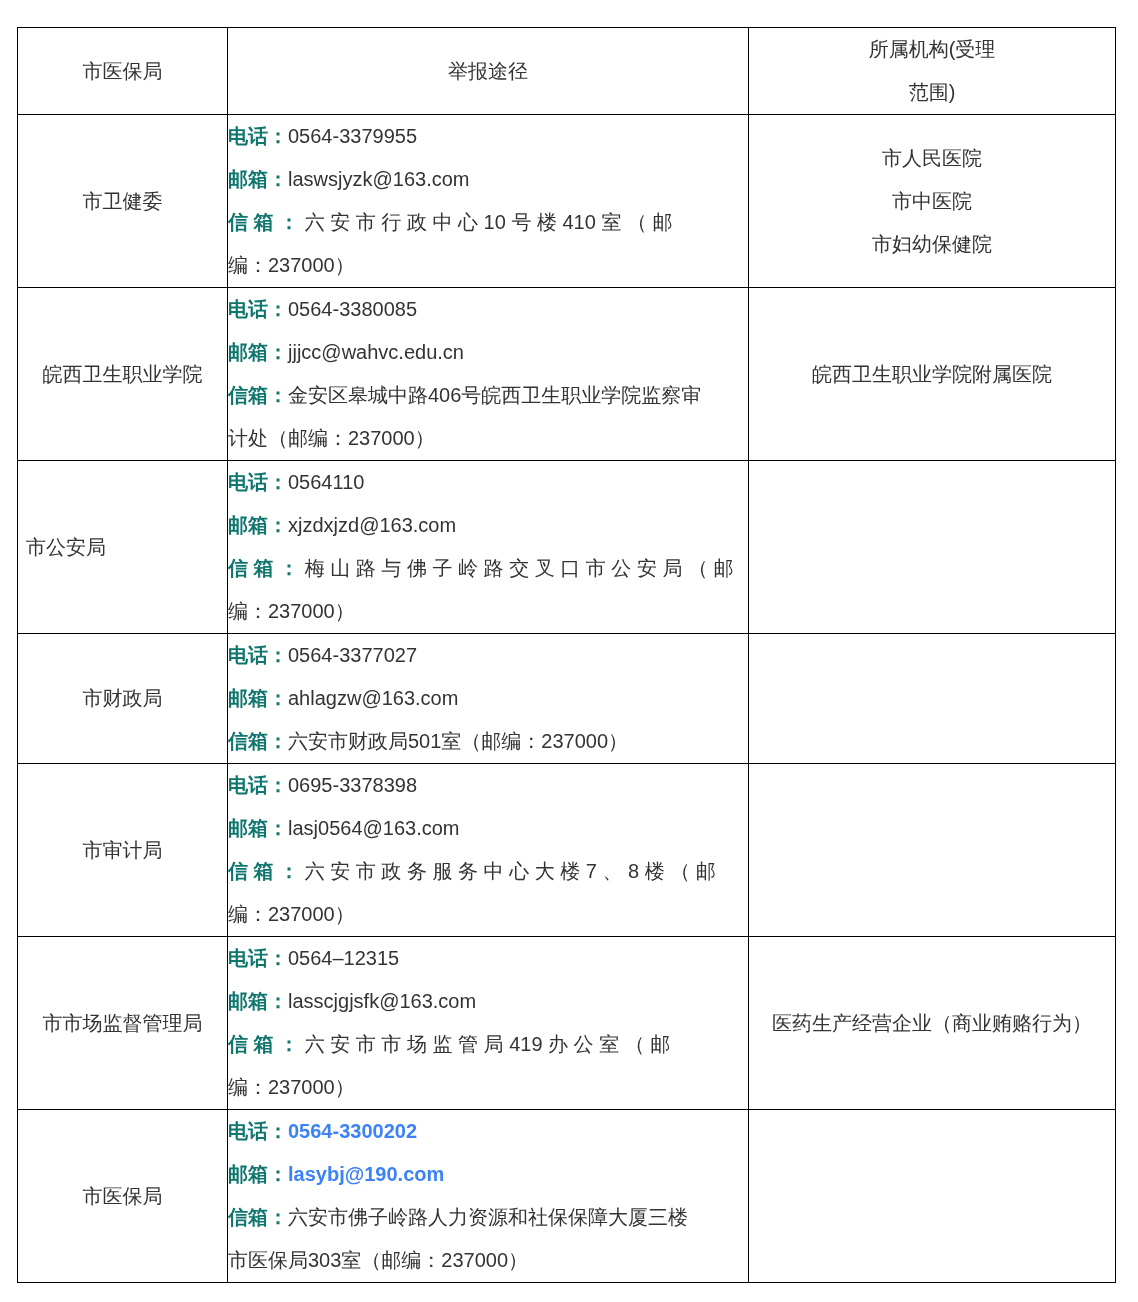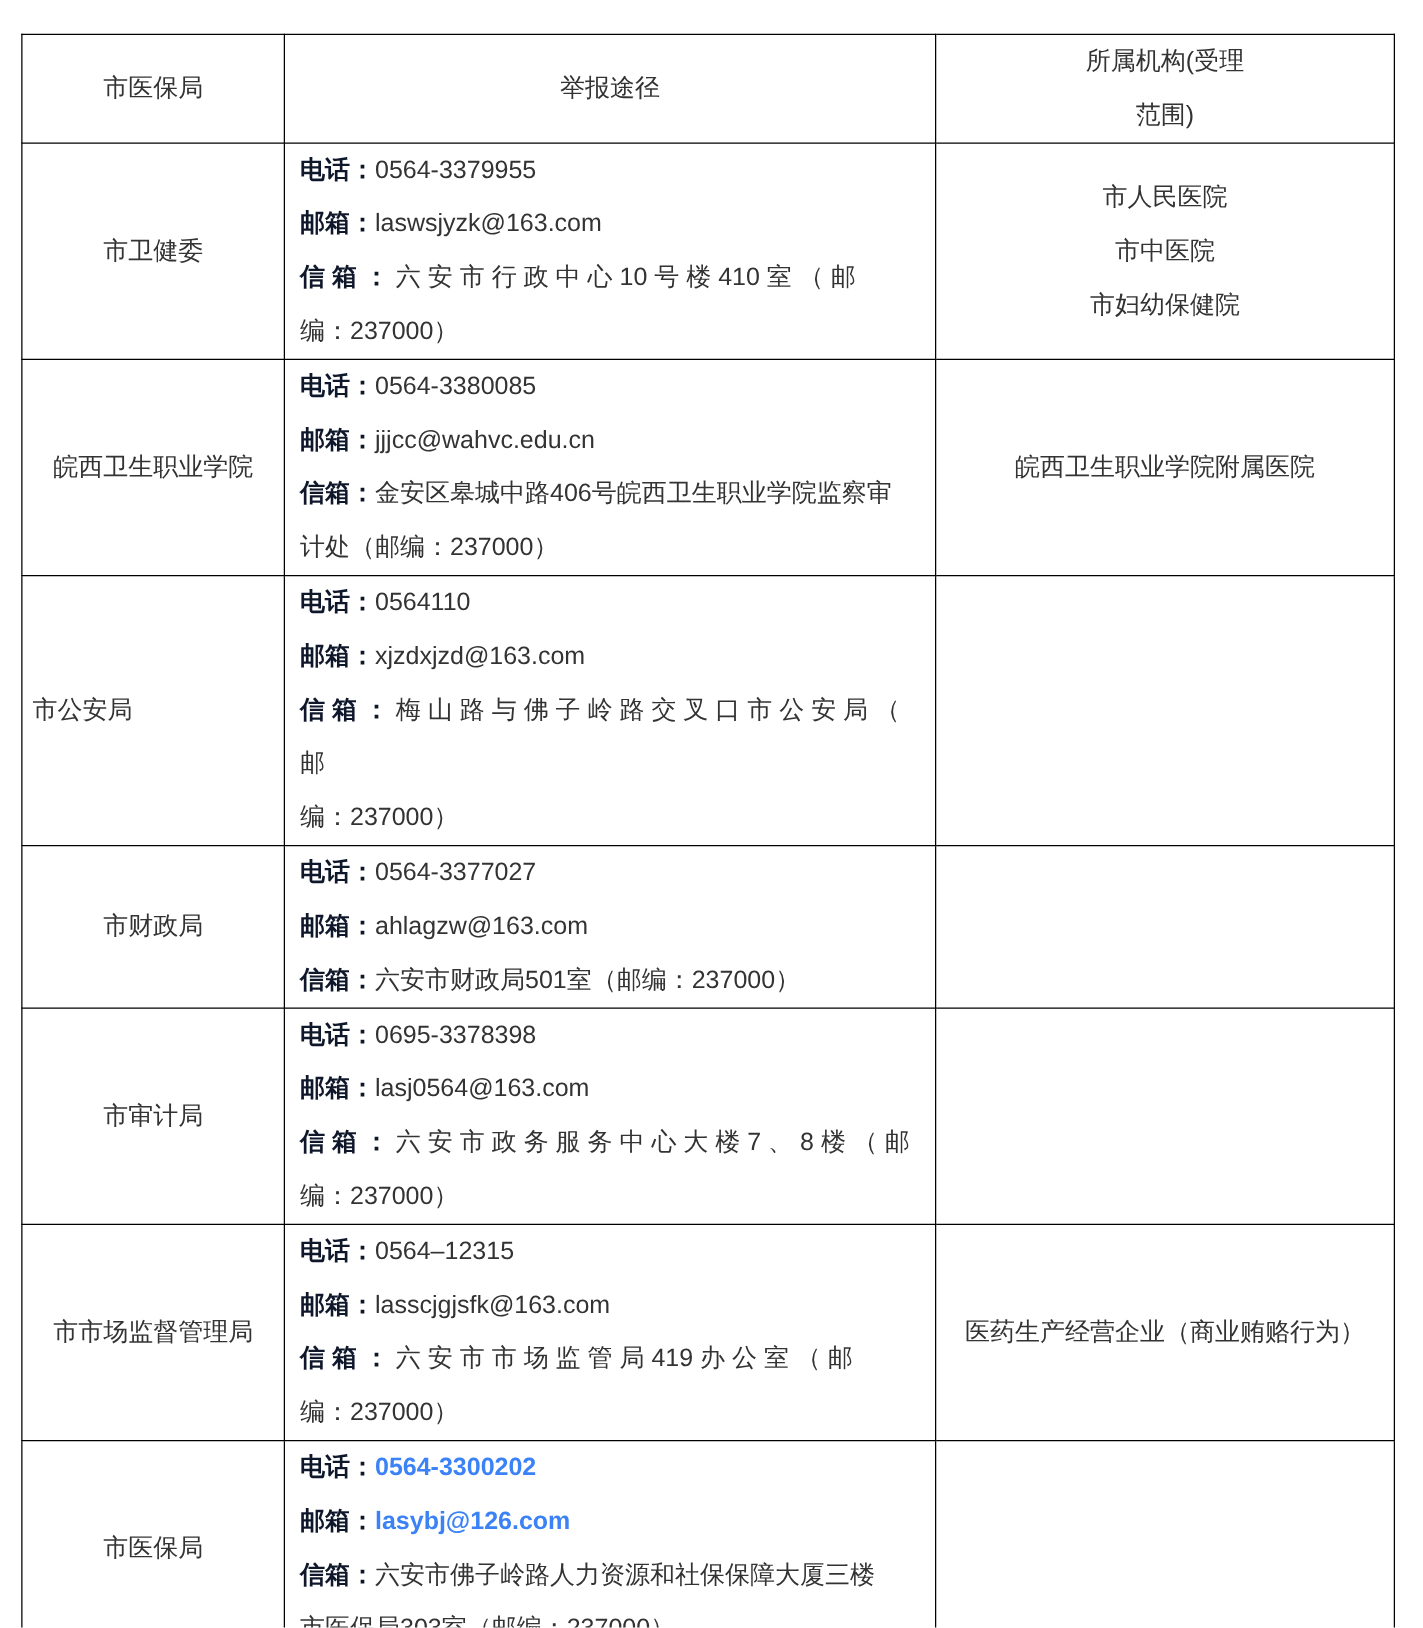--- a/index.html
+++ b/index.html
@@ -6,29 +6,29 @@
   body { width:1138px; height:1302px; position:relative; font-family:"Liberation Sans","DejaVu Sans",sans-serif; color:#333333; }
   table.report {
     position:absolute; left:17px; top:27px;
     border-collapse:collapse; table-layout:fixed;
     width:1098px;
   }
   table.report td, table.report th {
     border:1px solid #000000;
     font-size:20px; font-weight:normal;
     line-height:43px;
-    padding:0 12px;
+    padding:0 0;
     vertical-align:middle;
     color:#333333;
     word-break:break-all;
   }
   col.c1 { width:210px; } col.c2 { width:521px; } col.c3 { width:367px; }
   .center { text-align:center; }
   .left { text-align:left; }
-  .lbl { font-weight:bold; color:#0f172a; }
+  .lbl { font-weight:bold; color:#0f766e; }
   .boldval { font-weight:bold; color:#3b82f6; }
   .hdr { height:84px; }
   .line { display:block; }
   .h1 { height:171px; } .h2 { height:171px; } .h3 { height:170px; }
   .h4 { height:128px; } .h5 { height:171px; } .h6 { height:171px; } .h7 { height:170px; }
 </style>
 </head>
 <body>
 
 <table class="report">
@@ -117,20 +117,20 @@
     </td>
     <td class="center">
       <span class="line">医药生产经营企业（商业贿赂行为）</span>
     </td>
   </tr>
 
   <tr class="h7">
     <td class="center">市医保局</td>
     <td class="left">
       <span class="line"><span class="lbl">电话：</span><span class="boldval">0564-3300202</span></span>
-      <span class="line"><span class="lbl">邮箱：</span><span class="boldval">lasybj@126.com</span></span>
+      <span class="line"><span class="lbl">邮箱：</span><span class="boldval">lasybj@190.com</span></span>
       <span class="line"><span class="lbl">信箱：</span><span>六安市佛子岭路人力资源和社保保障大厦三楼</span></span>
       <span class="line">市医保局303室（邮编：237000）</span>
     </td>
     <td class="center"></td>
   </tr>
 </tbody>
   </table>
 
 </body></html>

